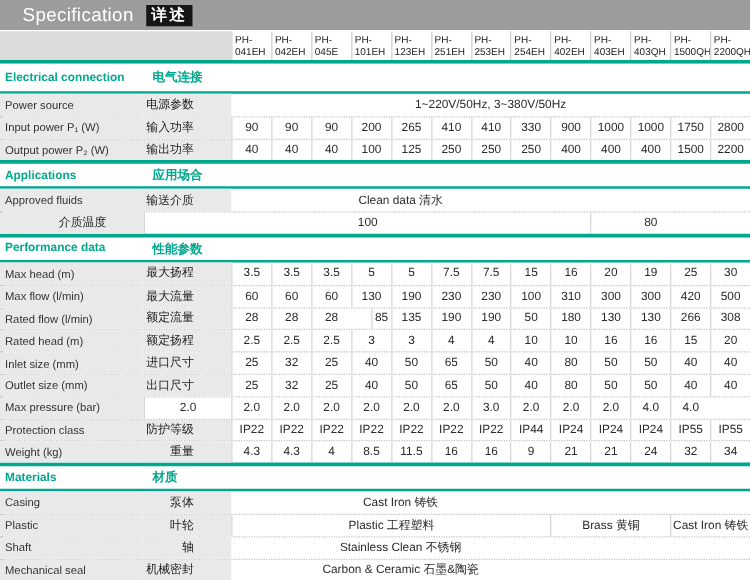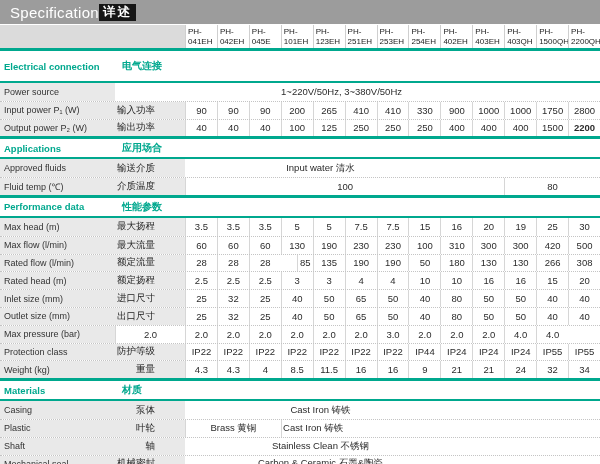--- a/index.html
+++ b/index.html
@@ -14,42 +14,42 @@
   }
   *{box-sizing:border-box;margin:0;padding:0;}
   html,body{background:#fff;}
   body{
     width:600px;height:464px;overflow:hidden;
     font-family:"Liberation Sans", sans-serif;
     color:var(--ink);
   }
   .titlebar{
     height:24px;background:var(--titlebar-bg);
-    display:flex;align-items:center;padding-left:10px;
+    display:flex;align-items:center;padding-left:18px;gap:10px;
   }
   .titlebar .ttl-en{color:#fff;font-size:15px;letter-spacing:.3px;}
   .titlebar .badge{
     background:var(--badge-bg);color:#fff;font-weight:bold;
     font-size:12.5px;line-height:17px;padding:0 4px;letter-spacing:2px;
   }
   #spec-table{border-bottom:3px solid var(--teal);}
   .grid{
     display:grid;
     grid-template-columns:115px 70px repeat(13,1fr);
   }
   
   .model-row{height:27px;border-top:1px solid #fff;border-bottom:3px solid var(--teal);}
   .model-pad{grid-column:1/3;background:var(--header-label-bg);}
   .model-cell{
     background:#fff;border-left:1px solid #CFCFCF;
     font-size:8px;line-height:10px;padding:2px 0 0 2px;
     color:#222;white-space:nowrap;overflow:hidden;
   }
   
-  .sec-title{height:32px;border-bottom:2px solid var(--teal);background:#fff;}
+  .sec-title{height:24px;border-bottom:2px solid var(--teal);background:#fff;}
   .sec + .sec .sec-title{border-top:3px solid var(--teal);height:23px;}
   .sec-title .st-en{
     grid-column:1/2;display:flex;align-items:center;padding-left:4px;
     color:var(--teal);font-weight:bold;font-size:9.5px;white-space:nowrap;
   }
   .sec-title .st-zh{
     grid-column:2/3;display:flex;align-items:center;padding-left:7px;
     color:var(--teal);font-weight:bold;font-size:10px;white-space:nowrap;
   }
   
@@ -135,20 +135,21 @@
           <div>2200QH</div>
         </div>
       </div>
       <div class="sec">
         <div class="grid sec-title">
           <div class="st-en">Electrical connection</div>
           <div class="st-zh">电气连接</div>
         </div>
         <div class="grid row">
           <div class="lbl-en">Power source</div>
+          <div class="lbl-zh">电源参数</div>
           <div class="cell full" style="grid-column: span 13;">
             <span>1~220V/50Hz, 3~380V/50Hz</span>
           </div>
         </div>
         <div class="grid row">
           <div class="lbl-en">Input power P₁ (W)</div>
           <div class="lbl-zh">输入功率</div>
           <div class="cell" style="grid-column: span 1;">
             <span>90</span>
           </div>
@@ -221,39 +222,38 @@
           </div>
           <div class="cell" style="grid-column: span 1;">
             <span>400</span>
           </div>
           <div class="cell" style="grid-column: span 1;">
             <span>400</span>
           </div>
           <div class="cell" style="grid-column: span 1;">
             <span>1500</span>
           </div>
-          <div class="cell" style="grid-column: span 1; font-weight: bold;">
+          <div class="cell" style="grid-column: span 1;">
             <span>2200</span>
           </div>
         </div>
       </div>
       <div class="sec">
         <div class="grid sec-title">
           <div class="st-en">Applications</div>
           <div class="st-zh">应用场合</div>
         </div>
         <div class="grid row">
           <div class="lbl-en">Approved fluids</div>
           <div class="lbl-zh">输送介质</div>
           <div class="cell full shift" style="grid-column: span 13;">
-            <span>Input water 清水</span>
-          </div>
-        </div>
-        <div class="grid row">
-          <div class="lbl-en">Fluid temp (℃)</div>
+            <span>Clean data 清水</span>
+          </div>
+        </div>
+        <div class="grid row">
           <div class="lbl-zh">介质温度</div>
           <div class="cell" style="grid-column: span 10;">
             <span>100</span>
           </div>
           <div class="cell" style="grid-column: span 3;">
             <span>80</span>
           </div>
         </div>
       </div>
       <div class="sec">
@@ -656,20 +656,23 @@
         <div class="grid row">
           <div class="lbl-en">Casing</div>
           <div class="lbl-zh">泵体</div>
           <div class="cell full shift" style="grid-column: span 13;">
             <span>Cast Iron 铸铁</span>
           </div>
         </div>
         <div class="grid row">
           <div class="lbl-en">Plastic</div>
           <div class="lbl-zh">叶轮</div>
+          <div class="cell" style="grid-column: span 8;">
+            <span>Plastic 工程塑料</span>
+          </div>
           <div class="cell" style="grid-column: span 3;">
             <span>Brass 黄铜</span>
           </div>
           <div class="cell" style="grid-column: span 2;">
             <span>Cast Iron 铸铁</span>
           </div>
         </div>
         <div class="grid row">
           <div class="lbl-en">Shaft</div>
           <div class="lbl-zh">轴</div>

